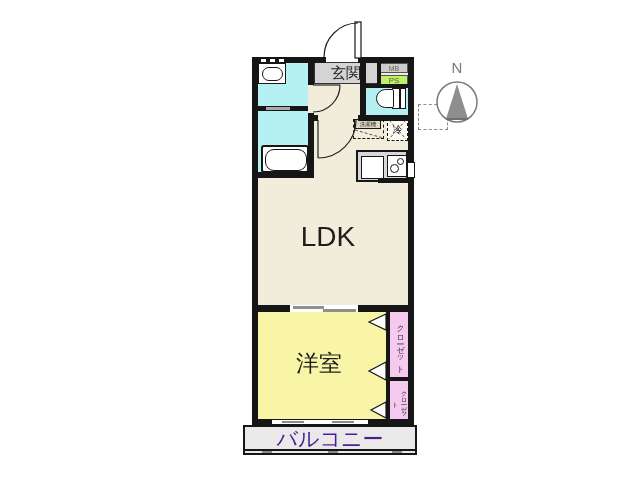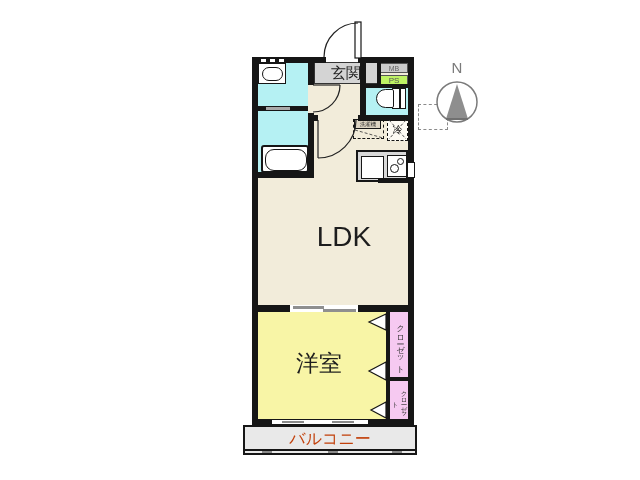--- a/index.html
+++ b/index.html
@@ -113,36 +113,36 @@
 <div class="abs" style="left:387px;top:118px;width:21px;height:23px;border:1.5px dashed #161616;background:#fdfbf5;z-index:22;display:flex;align-items:center;justify-content:center;">
   <span style="font-size:10px;color:#161616;">冷</span>
 </div>
 
 <div class="abs" style="left:418px;top:104px;width:30px;height:26px;border:1.2px dashed #8a8a8a;z-index:5;"></div>
 
 <div class="lbl" style="left:314px;top:62px;width:64px;height:22px;font-size:15px;">
   <span>玄関</span>
 </div>
 
-<div class="lbl" style="left:274px;top:205px;width:140px;height:64px;flex-direction:column;line-height:1.1;">
+<div class="lbl" style="left:258px;top:205px;width:140px;height:64px;flex-direction:column;line-height:1.1;">
   <span style="font-size:28px;">LDK</span>
 </div>
 
 <div class="lbl" style="left:260px;top:333px;width:118px;height:60px;flex-direction:column;line-height:1.15;">
   <span style="font-size:23px;">洋室</span>
 </div>
 
 <div class="lbl vtext" style="left:390px;top:314px;width:18px;height:62px;font-size:8px;color:#333;">
     <span>クローゼット</span>
   </div>
 <div class="lbl vtext" style="left:390px;top:382px;width:18px;height:37px;font-size:6.5px;color:#333;letter-spacing:0;">
     <span>クローゼット</span>
   </div>
 
-<div class="lbl" style="left:270px;top:429px;width:120px;height:20px;font-size:16px;color:#c2410c;">
+<div class="lbl" style="left:270px;top:429px;width:120px;height:20px;font-size:21px;color:#4c1d95;">
   <span>バルコニー</span>
 </div>
 
 <div class="lbl" style="left:448px;top:58px;width:18px;height:18px;font-size:15px;color:#7a7a7a;">
   <span>N</span>
 </div>
 
 <svg class="overlay" width="640" height="480" viewBox="0 0 640 480">
 
   <rect x="355" y="22" width="6" height="36" fill="#ffffff" stroke="#161616" stroke-width="1.2"></rect>

